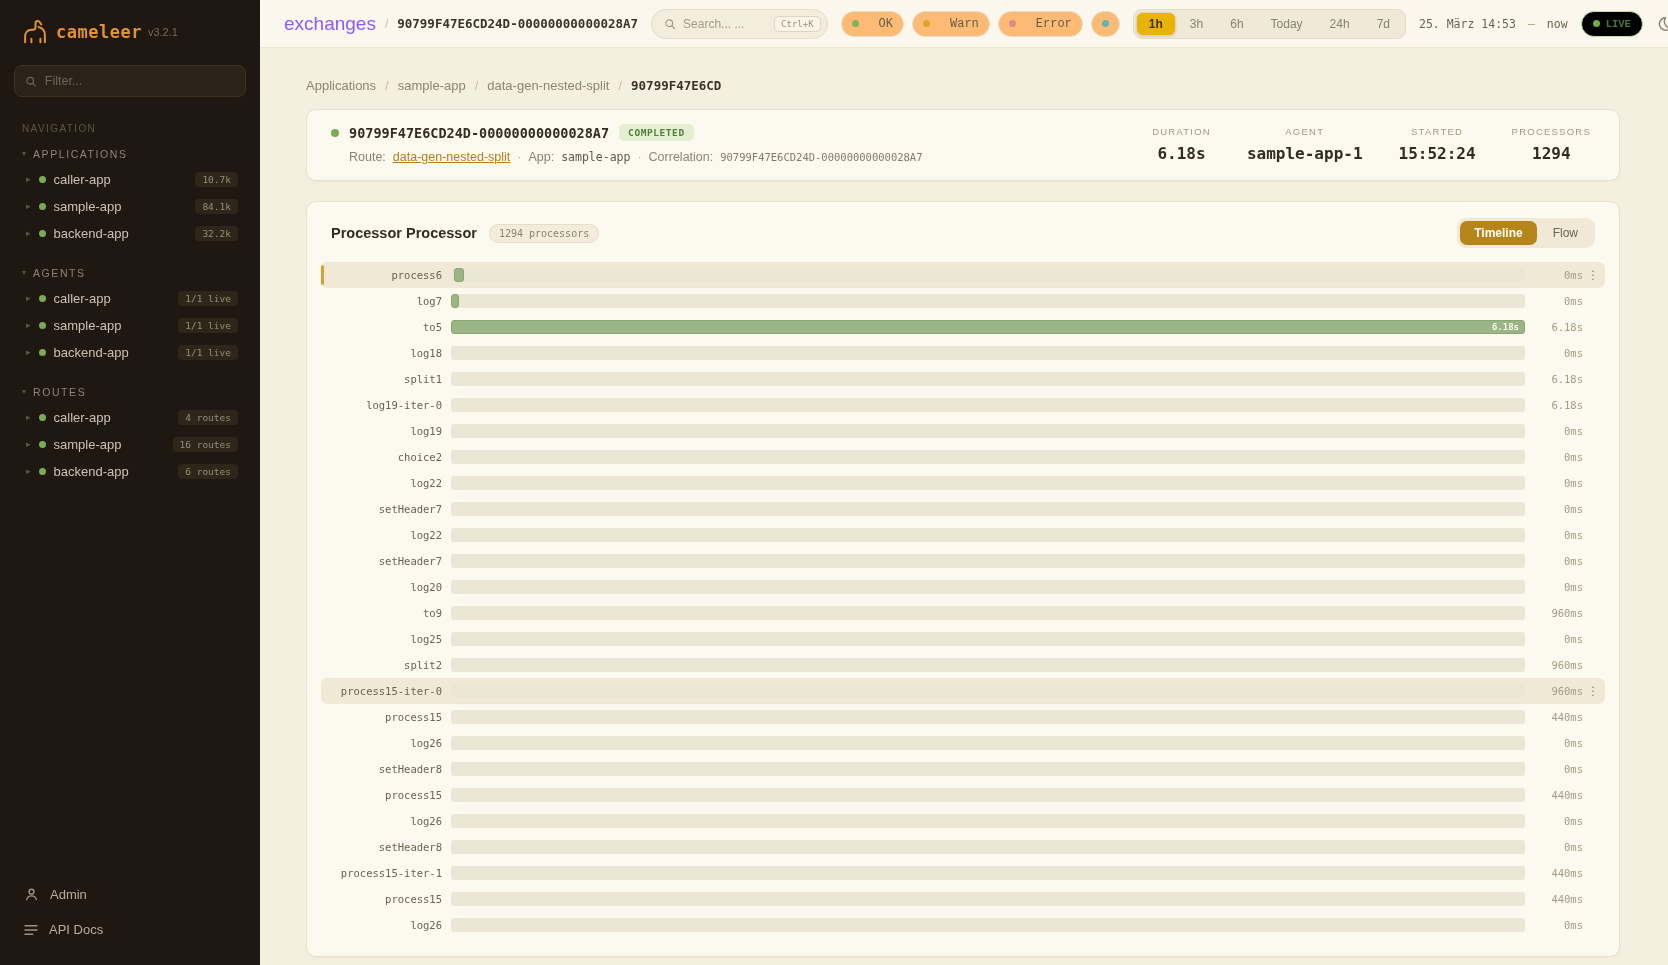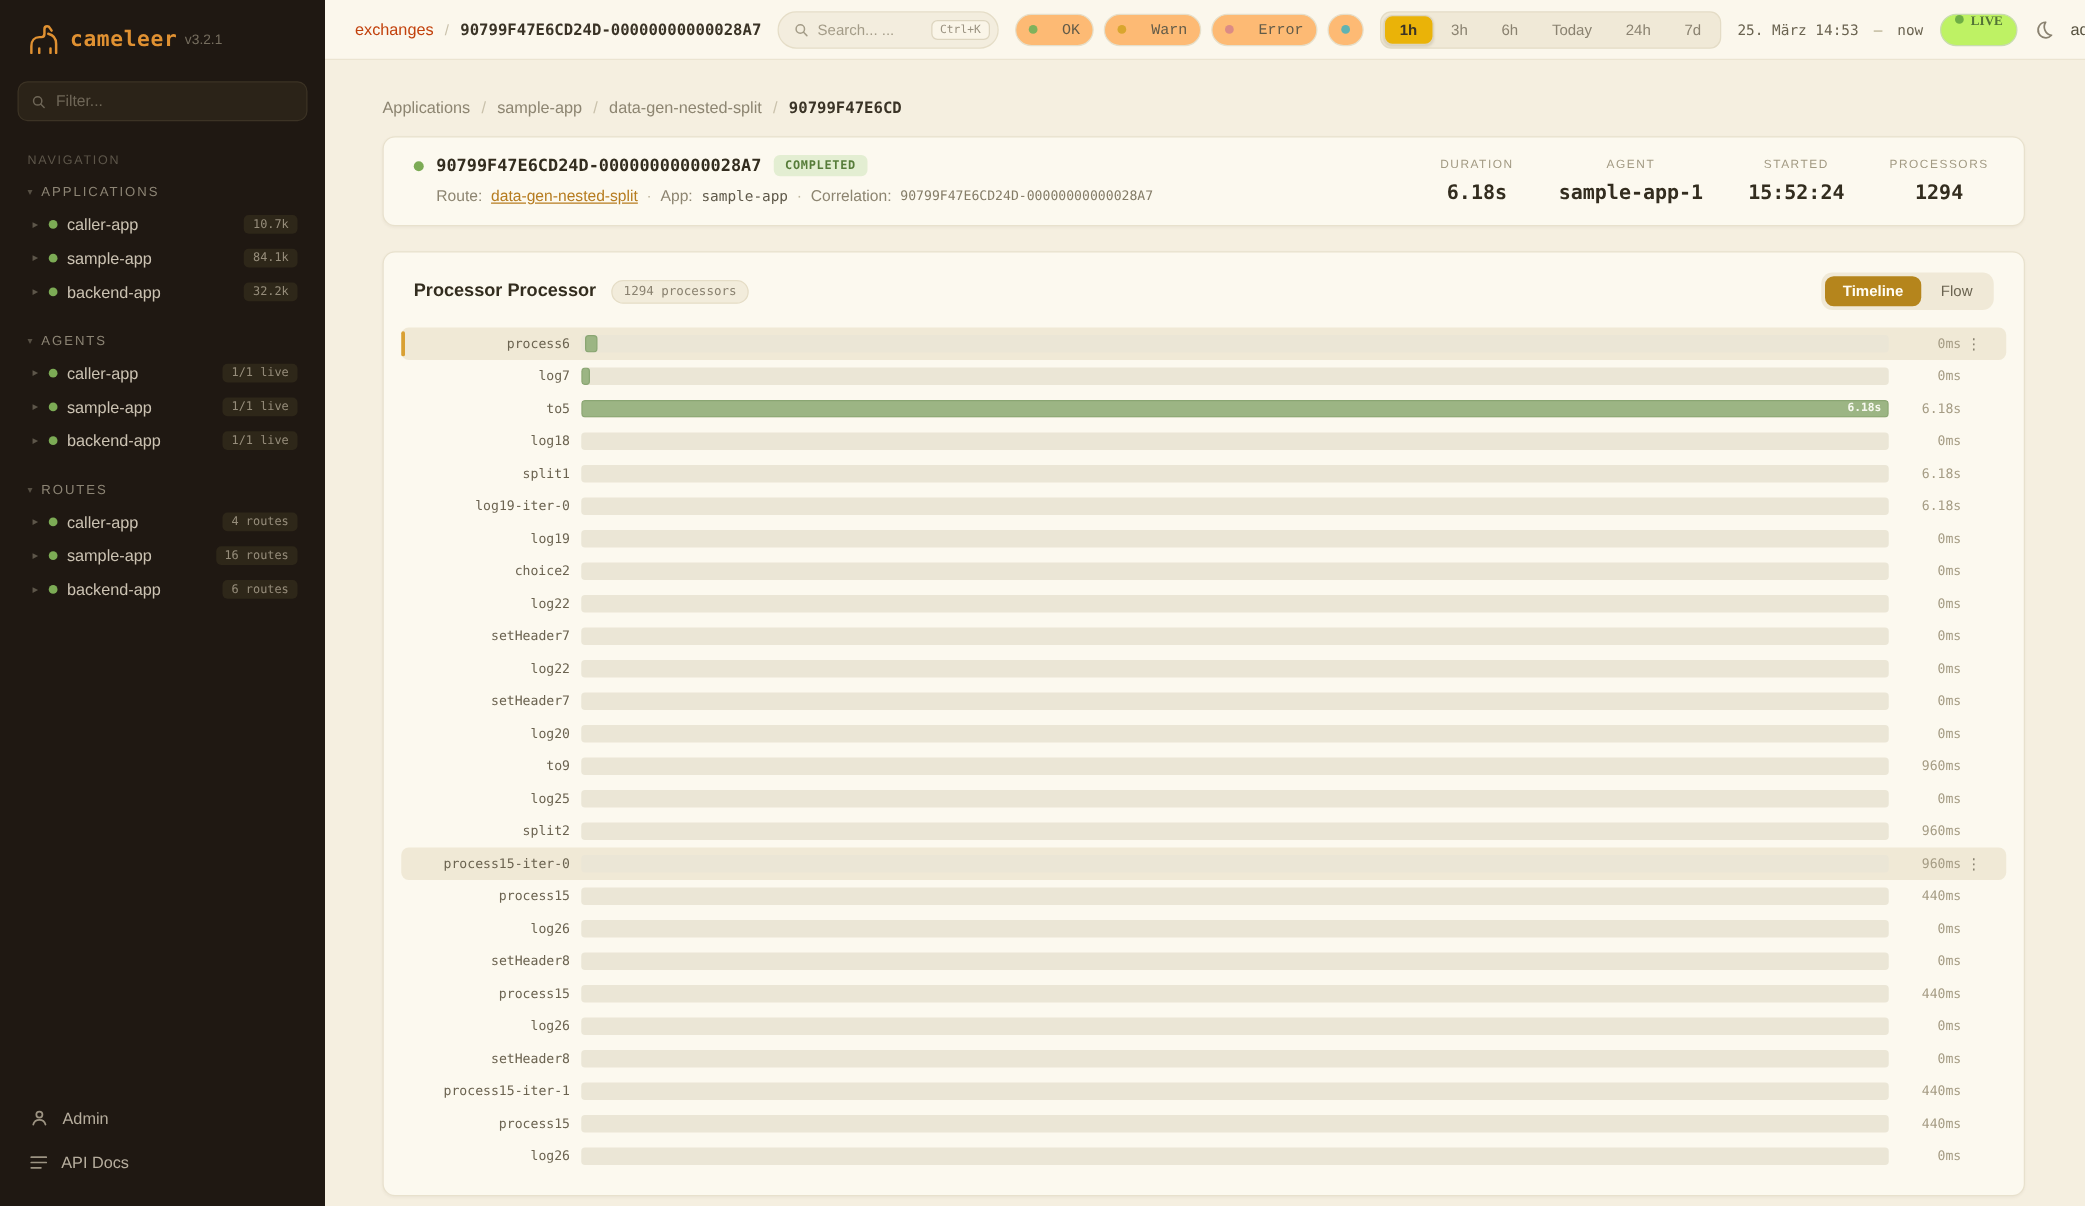--- a/index.html
+++ b/index.html
@@ -25,36 +25,36 @@
   .sb-dot{width:7px;height:7px;border-radius:50%;background:#7cab55;flex:none}
   .sb-item-name{font-size:13px;color:#cbc2b2}
   .sb-badge{margin-left:auto;font-family:"DejaVu Sans Mono",monospace;font-size:9.5px;color:#968d7b;background:#2e2719;border-radius:4px;padding:2px 7px;white-space:nowrap}
   .sb-footer{margin-top:auto;display:flex;flex-direction:column;gap:4px;padding-bottom:4px}
   .sb-footer-item{display:flex;align-items:center;gap:11px;padding:8px 10px;color:#b6ad9d;font-size:13px;border-radius:6px;cursor:pointer}
 
   
   .main-col{flex:1;display:flex;flex-direction:column;min-width:0}
   .topbar{height:48px;flex:none;background:#fbf7ec;border-bottom:1px solid #ebe4d1;display:flex;align-items:center;gap:13px;padding:0 16px 0 24px}
   .tb-crumb{display:flex;align-items:center;gap:9px;white-space:nowrap}
-  .tb-crumb-section{font-size:13px;color:#c2410c;cursor:pointer}
+  .tb-crumb-section{font-size:19px;color:#8b5cf6;cursor:pointer}
   .tb-sep{color:#c9c1ab;font-size:12px}
   .tb-crumb-id{font-family:"DejaVu Sans Mono",monospace;font-size:12.5px;font-weight:bold;color:#3a3326}
   .searchbox{display:flex;align-items:center;gap:7px;background:#f3edde;border:1px solid #e5ddc7;border-radius:999px;height:30px;padding:0 6px 0 12px;flex:none}
   .searchbox input{border:0;background:transparent;outline:0;font-size:12px;color:#6e6755;width:84px;font-family:"Liberation Sans",sans-serif}
   .searchbox input::placeholder{color:#a49c88}
   .kbd{font-family:"DejaVu Sans Mono",monospace;font-size:9px;color:#9a9280;border:1px solid #ddd5bf;border-radius:5px;padding:2px 6px;background:#faf5e8;white-space:nowrap}
   .chips{display:flex;gap:8px;flex:none}
   .chip{display:flex;align-items:center;gap:20px;background:#fdba74;border:1px solid #e6dfca;border-radius:999px;height:26px;padding:0 10px;font-size:12px;color:#615b49;cursor:pointer;font-family:Liberation Mono, monospace}
   .chip-dot{width:7px;height:7px;border-radius:50%;flex:none}
   .time-group{margin-left:auto;display:flex;align-items:center;background:#f0e9d7;border:1px solid #e4dcc6;border-radius:9px;padding:2px;gap:1px;flex:none}
   .tr-btn{border:1px solid transparent;background:transparent;font-size:12px;color:#8a8270;padding:4px 12px;border-radius:7px;cursor:pointer;font-family:"Liberation Sans",sans-serif}
   .tr-btn.active{background:#eab308;border-color:#ddd5bf;color:#3a3326;font-weight:bold;box-shadow:0 1px 2px rgba(90,75,40,.15)}
   .daterange{display:flex;align-items:center;gap:12px;font-family:"DejaVu Sans Mono",monospace;font-size:11.5px;color:#6b6451;white-space:nowrap}
   .daterange .dsep{color:#aba27f}
-  .live{display:flex;align-items:flex-start;gap:6px;background:#bef264;border:1px solid #c8dcae;border-radius:999px;height:26px;padding:0 11px;font-family:Liberation Serif, serif;font-size:10.5px;font-weight:bold;color:#527336;cursor:pointer}
+  .live{display:flex;align-items:center;gap:6px;background:#000000;border:1px solid #c8dcae;border-radius:999px;height:26px;padding:0 11px;font-family:Liberation Mono, monospace;font-size:10.5px;font-weight:bold;color:#527336;cursor:pointer}
   .live-dot{width:7px;height:7px;border-radius:50%;background:#6fae45}
   .icon-btn{background:none;border:none;cursor:pointer;display:flex;align-items:center}
   .username{font-size:13px;color:#55503e}
   .avatar{width:27px;height:27px;border-radius:50%;background:#d99a4e;color:#4c370f;font-size:10.5px;font-weight:bold;display:flex;align-items:center;justify-content:center;cursor:pointer;flex:none}
 
   
   .content{flex:1;overflow:hidden;padding:30px 48px 0 46px}
   .crumb2{display:flex;align-items:center;gap:9px;font-size:13px;color:#8d8571;margin-bottom:16px}
   .crumb2 .sep{color:#c9c1ab}
   .crumb2 .link{cursor:pointer}
@@ -78,21 +78,21 @@
 
   .tcard{margin-top:20px;background:#fcf9ef;border:1px solid #e8e1cd;border-radius:10px;padding:16px 14px 18px;box-shadow:0 1px 2px rgba(100,85,50,.05)}
   .t-head{display:flex;align-items:center;gap:12px;padding:0 10px 14px 10px}
   .t-title{font-size:14.5px;font-weight:bold;color:#332d1f}
   .t-badge{font-family:"DejaVu Sans Mono",monospace;font-size:10px;color:#8a8270;background:#f2ecdb;border:1px solid #e5ddc6;border-radius:999px;padding:3px 9px}
   .t-views{margin-left:auto;display:flex;background:#f0e9d7;border-radius:9px;padding:3px;gap:2px}
   .t-view{border:0;background:transparent;font-size:12px;color:#6b6451;padding:5px 14px;border-radius:7px;cursor:pointer;font-family:"Liberation Sans",sans-serif}
   .t-view.active{background:#b5851c;color:#fffdf4;font-weight:bold}
 
   .tl-rows{display:flex;flex-direction:column}
-  .tl-row{position:relative;display:flex;align-items:center;height:26px;border-radius:6px;padding:0 16px}
+  .tl-row{position:relative;display:flex;align-items:center;height:26px;border-radius:6px;padding:0 2px}
   .tl-row.hl{background:#f0e9d6}
   .tl-marker{position:absolute;left:0;top:3px;bottom:3px;width:3px;border-radius:2px;background:#d9a033}
   .tl-label{width:128px;flex:none;text-align:right;font-family:"DejaVu Sans Mono",monospace;font-size:10.5px;color:#6b6350;padding-right:9px;white-space:nowrap}
   .tl-track{flex:1;height:14px;background:#ebe6d6;border-radius:3px;position:relative;overflow:hidden}
   .tl-bar{position:absolute;top:0;bottom:0;background:#9cb584;border:1px solid #8aa673;border-radius:3px;min-width:6px;display:flex;align-items:center;justify-content:flex-end}
   .tl-bar-label{font-family:"DejaVu Sans Mono",monospace;font-size:9px;font-weight:bold;color:#f7f8ef;padding-right:5px}
   .tl-dur{width:58px;flex:none;text-align:right;font-family:"DejaVu Sans Mono",monospace;font-size:10.5px;color:#a59c84;padding-left:8px;white-space:nowrap}
   .tl-menu{width:20px;flex:none;text-align:center;color:#8a8270;font-size:12px;cursor:pointer}
   .tl-menu.hiddenm{visibility:hidden}
 </style>

